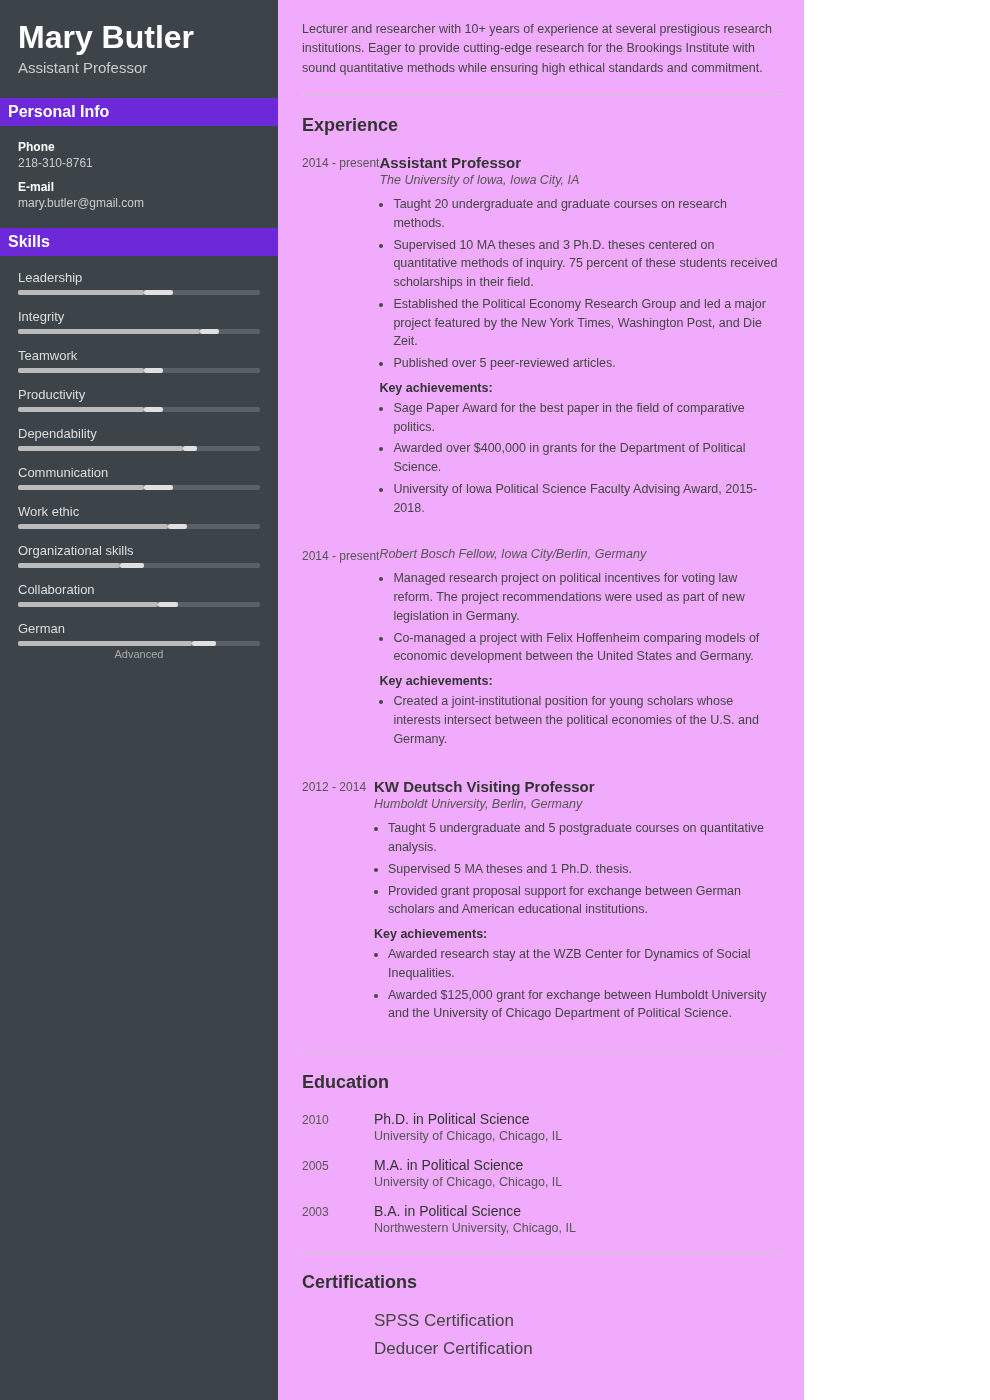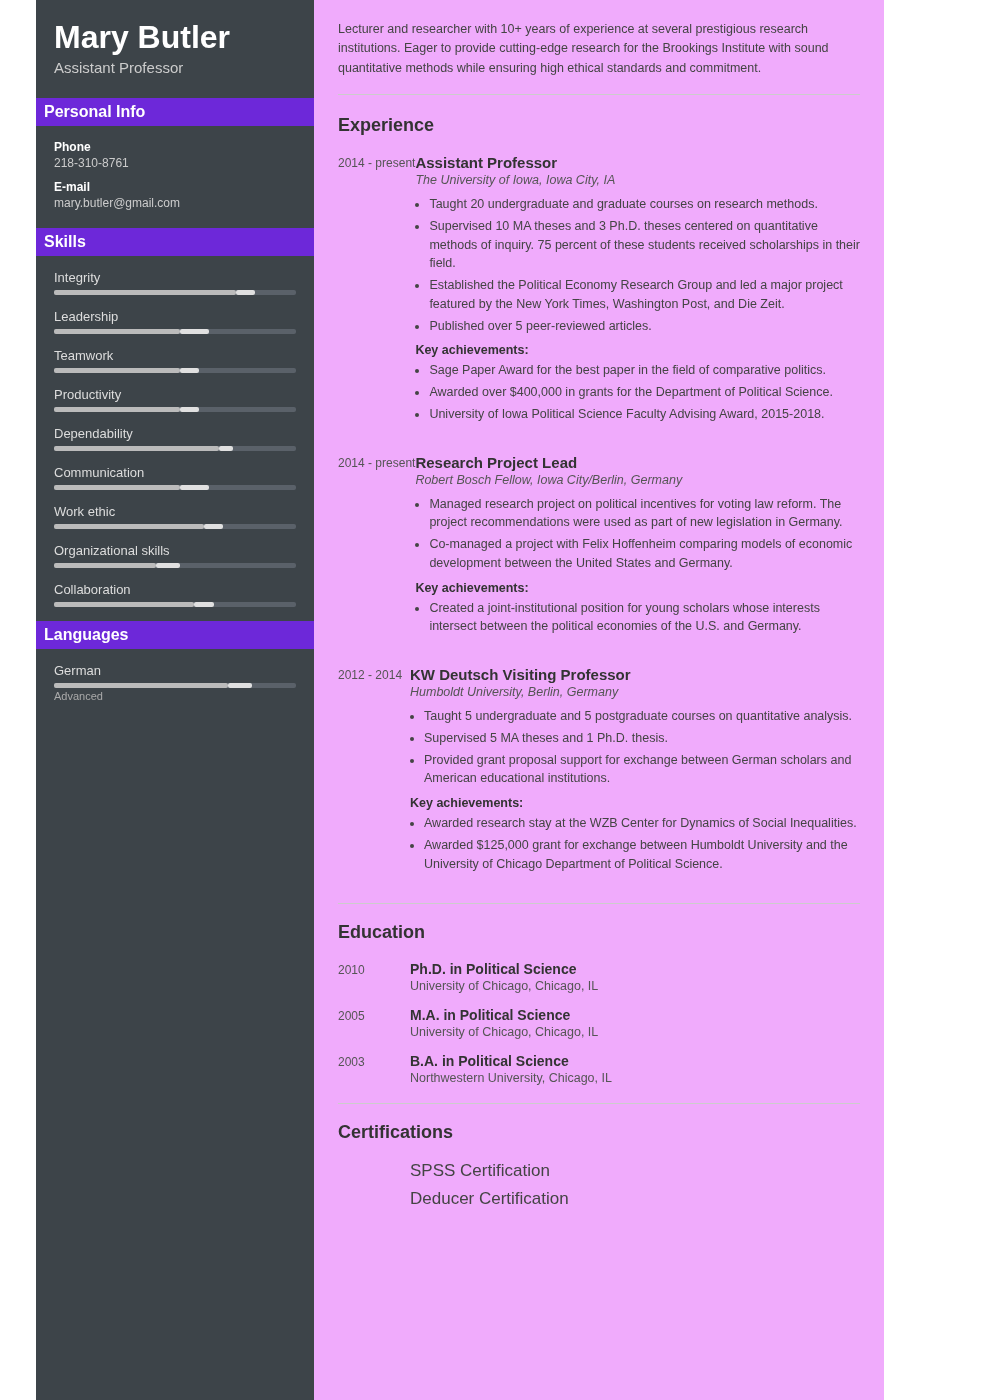--- a/index.html
+++ b/index.html
@@ -6,23 +6,22 @@
     body {
       font-family: Arial, sans-serif;
       font-size: 13px;
       color: #333;
       background: #fff;
       width: 990px;
       min-height: 1400px;
     }
     .resume-container {
       display: flex;
-      width: 884px;
+      width: 804px;
       min-height: 1400px;
-      padding-left: 36px;
     }
     
     .sidebar {
       width: 278px;
       min-width: 278px;
       background-color: #3d4449;
       color: #fff;
       padding: 20px 18px;
       flex-shrink: 0;
     }
@@ -93,21 +92,21 @@
       margin-bottom: 8px;
     }
     .lang-name {
       color: #ddd;
       font-size: 13px;
       margin-bottom: 5px;
     }
     .lang-level {
       color: #aaa;
       font-size: 11px;
-      text-align: left;
+      text-align: center;
       margin-top: 2px;
     }
 
     
     .main-content {
       flex: 1;
       padding: 20px 24px;
       background: #f0abfc;
     }
     .summary-text {
@@ -179,21 +178,21 @@
     .edu-date {
       min-width: 72px;
       font-size: 12px;
       color: #555;
       padding-top: 2px;
       flex-shrink: 0;
     }
     .edu-body {}
     .edu-degree {
       font-size: 14px;
-      font-weight: bold;
+      font-weight: normal;
       color: #333;
       margin-bottom: 2px;
     }
     .edu-school {
       font-size: 12.5px;
       color: #555;
       text-align: center;
     }
     .cert-entry {
       display: flex;
@@ -221,62 +220,62 @@
 
     <div class="sidebar-section-title">Personal Info</div>
     <div class="contact-label">Phone</div>
     <div class="contact-value">218-310-8761</div>
     <div class="contact-label">E-mail</div>
     <div class="contact-value">mary.butler@gmail.com</div>
 
     <div class="sidebar-section-title" style="margin-top:18px;">Skills</div>
     <div id="skills-container">
         <div class="skill-item">
+      <div class="skill-name">Leadership</div>
+      <div class="skill-bar-bg">
+        <div class="skill-bar-fill" style="width:52%"></div>
+        <div class="skill-bar-accent" style="left:52%;width:12%"></div>
+      </div>
+    </div>
+        <div class="skill-item">
       <div class="skill-name">Integrity</div>
       <div class="skill-bar-bg">
         <div class="skill-bar-fill" style="width:75%"></div>
         <div class="skill-bar-accent" style="left:75%;width:8%"></div>
       </div>
     </div>
         <div class="skill-item">
-      <div class="skill-name">Leadership</div>
+      <div class="skill-name">Teamwork</div>
+      <div class="skill-bar-bg">
+        <div class="skill-bar-fill" style="width:52%"></div>
+        <div class="skill-bar-accent" style="left:52%;width:8%"></div>
+      </div>
+    </div>
+        <div class="skill-item">
+      <div class="skill-name">Productivity</div>
+      <div class="skill-bar-bg">
+        <div class="skill-bar-fill" style="width:52%"></div>
+        <div class="skill-bar-accent" style="left:52%;width:8%"></div>
+      </div>
+    </div>
+        <div class="skill-item">
+      <div class="skill-name">Dependability</div>
+      <div class="skill-bar-bg">
+        <div class="skill-bar-fill" style="width:68%"></div>
+        <div class="skill-bar-accent" style="left:68%;width:6%"></div>
+      </div>
+    </div>
+        <div class="skill-item">
+      <div class="skill-name">Communication</div>
       <div class="skill-bar-bg">
         <div class="skill-bar-fill" style="width:52%"></div>
         <div class="skill-bar-accent" style="left:52%;width:12%"></div>
       </div>
     </div>
         <div class="skill-item">
-      <div class="skill-name">Teamwork</div>
-      <div class="skill-bar-bg">
-        <div class="skill-bar-fill" style="width:52%"></div>
-        <div class="skill-bar-accent" style="left:52%;width:8%"></div>
-      </div>
-    </div>
-        <div class="skill-item">
-      <div class="skill-name">Productivity</div>
-      <div class="skill-bar-bg">
-        <div class="skill-bar-fill" style="width:52%"></div>
-        <div class="skill-bar-accent" style="left:52%;width:8%"></div>
-      </div>
-    </div>
-        <div class="skill-item">
-      <div class="skill-name">Dependability</div>
-      <div class="skill-bar-bg">
-        <div class="skill-bar-fill" style="width:68%"></div>
-        <div class="skill-bar-accent" style="left:68%;width:6%"></div>
-      </div>
-    </div>
-        <div class="skill-item">
-      <div class="skill-name">Communication</div>
-      <div class="skill-bar-bg">
-        <div class="skill-bar-fill" style="width:52%"></div>
-        <div class="skill-bar-accent" style="left:52%;width:12%"></div>
-      </div>
-    </div>
-        <div class="skill-item">
       <div class="skill-name">Work ethic</div>
       <div class="skill-bar-bg">
         <div class="skill-bar-fill" style="width:62%"></div>
         <div class="skill-bar-accent" style="left:62%;width:8%"></div>
       </div>
     </div>
         <div class="skill-item">
       <div class="skill-name">Organizational skills</div>
       <div class="skill-bar-bg">
         <div class="skill-bar-fill" style="width:42%"></div>
@@ -285,21 +284,20 @@
     </div>
         <div class="skill-item">
       <div class="skill-name">Collaboration</div>
       <div class="skill-bar-bg">
         <div class="skill-bar-fill" style="width:58%"></div>
         <div class="skill-bar-accent" style="left:58%;width:8%"></div>
       </div>
     </div>
       </div>
 
-    <div class="sidebar-section-title" style="margin-top:14px;">Languages</div>
     <div id="languages-container">
         <div class="lang-item">
       <div class="lang-name">German</div>
       <div class="skill-bar-bg">
         <div class="skill-bar-fill" style="width:72%"></div>
         <div class="skill-bar-accent" style="left:72%;width:10%"></div>
       </div>
       <div class="lang-level">Advanced</div>
     </div>
       </div>
@@ -328,21 +326,20 @@
               <li>Sage Paper Award for the best paper in the field of comparative politics.</li>
               <li>Awarded over $400,000 in grants for the Department of Political Science.</li>
               <li>University of Iowa Political Science Faculty Advising Award, 2015-2018.</li>
             </ul>
       </div>
     </div>
         <div class="exp-entry">
       <div class="exp-date">2014 -
 present</div>
       <div class="exp-body">
-        <div class="exp-job-title">Research Project Lead</div>
         <div class="exp-org">Robert Bosch Fellow, Iowa City/Berlin, Germany</div>
         <ul class="exp-bullets">
               <li>Managed research project on political incentives for voting law reform. The project recommendations were used as part of new legislation in Germany.</li>
               <li>Co-managed a project with Felix Hoffenheim comparing models of economic development between the United States and Germany.</li>
             </ul>
         <div class="key-achievements">Key achievements:</div>
         <ul class="exp-bullets">
               <li>Created a joint-institutional position for young scholars whose interests intersect between the political economies of the U.S. and Germany.</li>
             </ul>
       </div>

